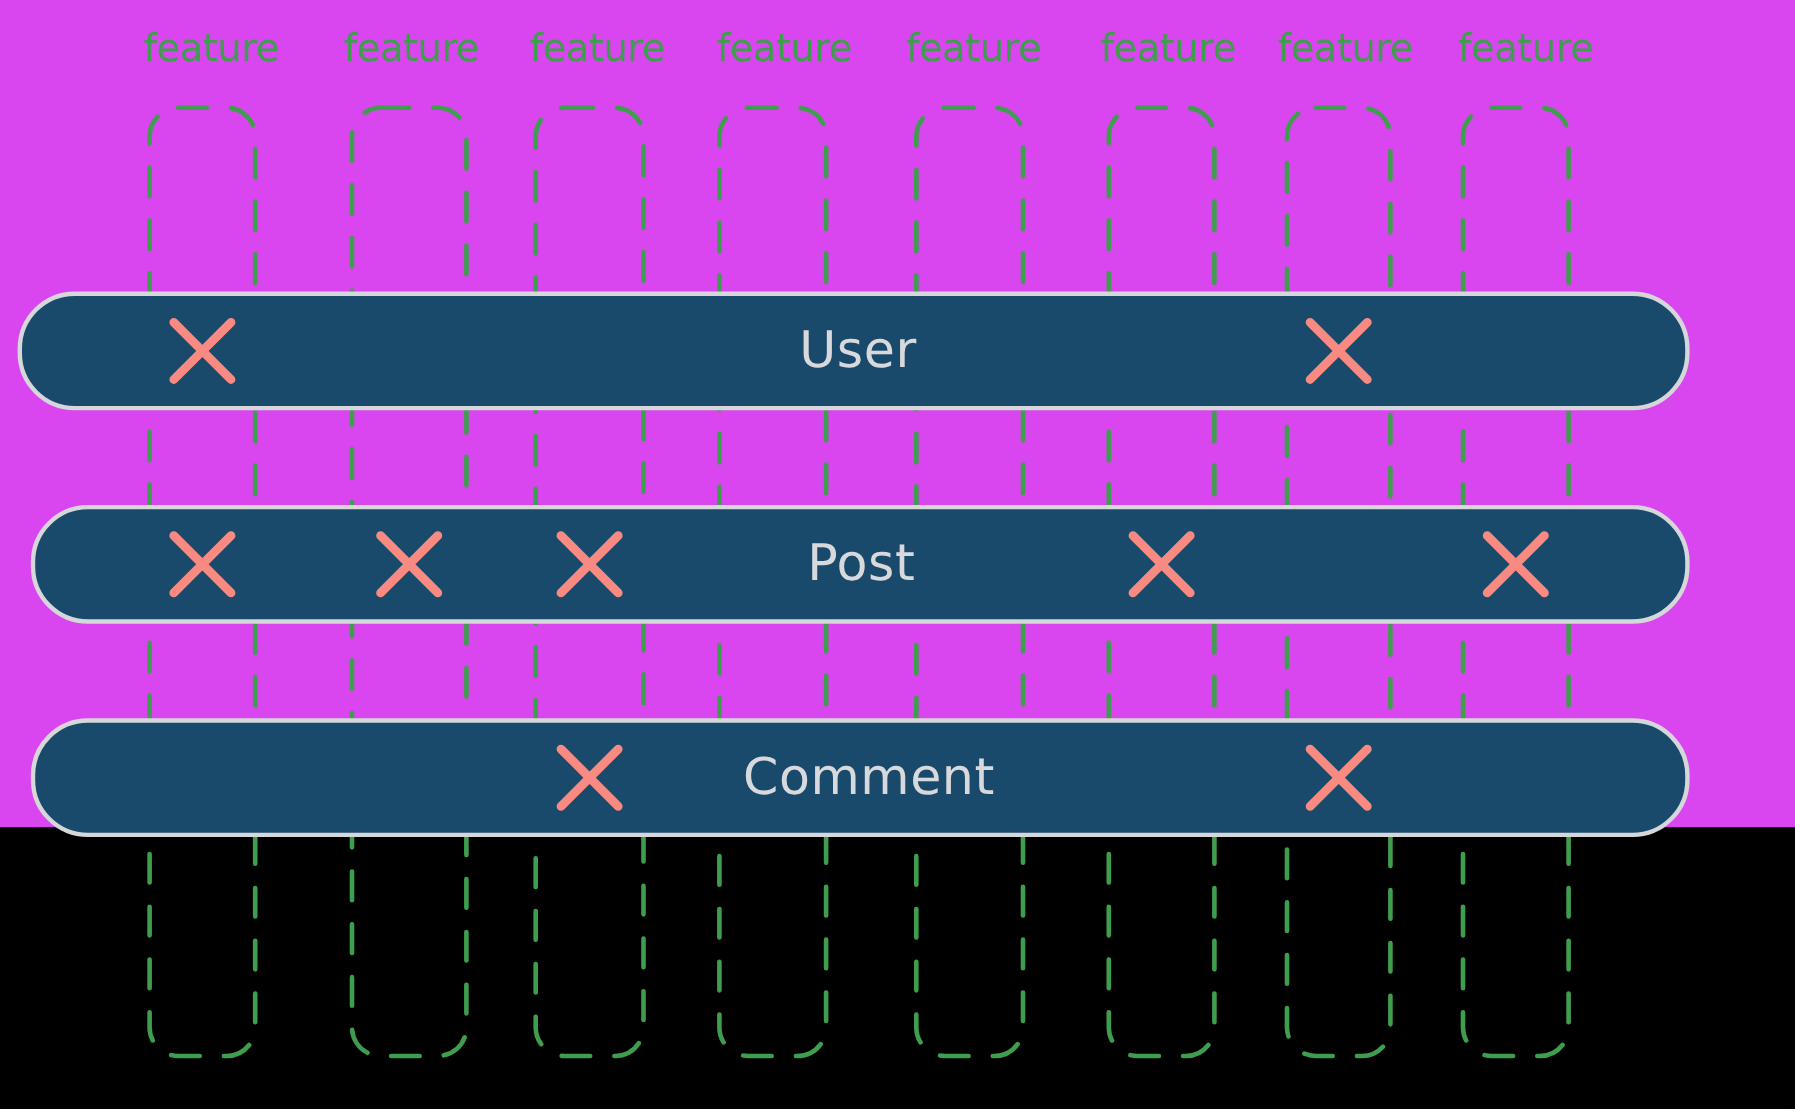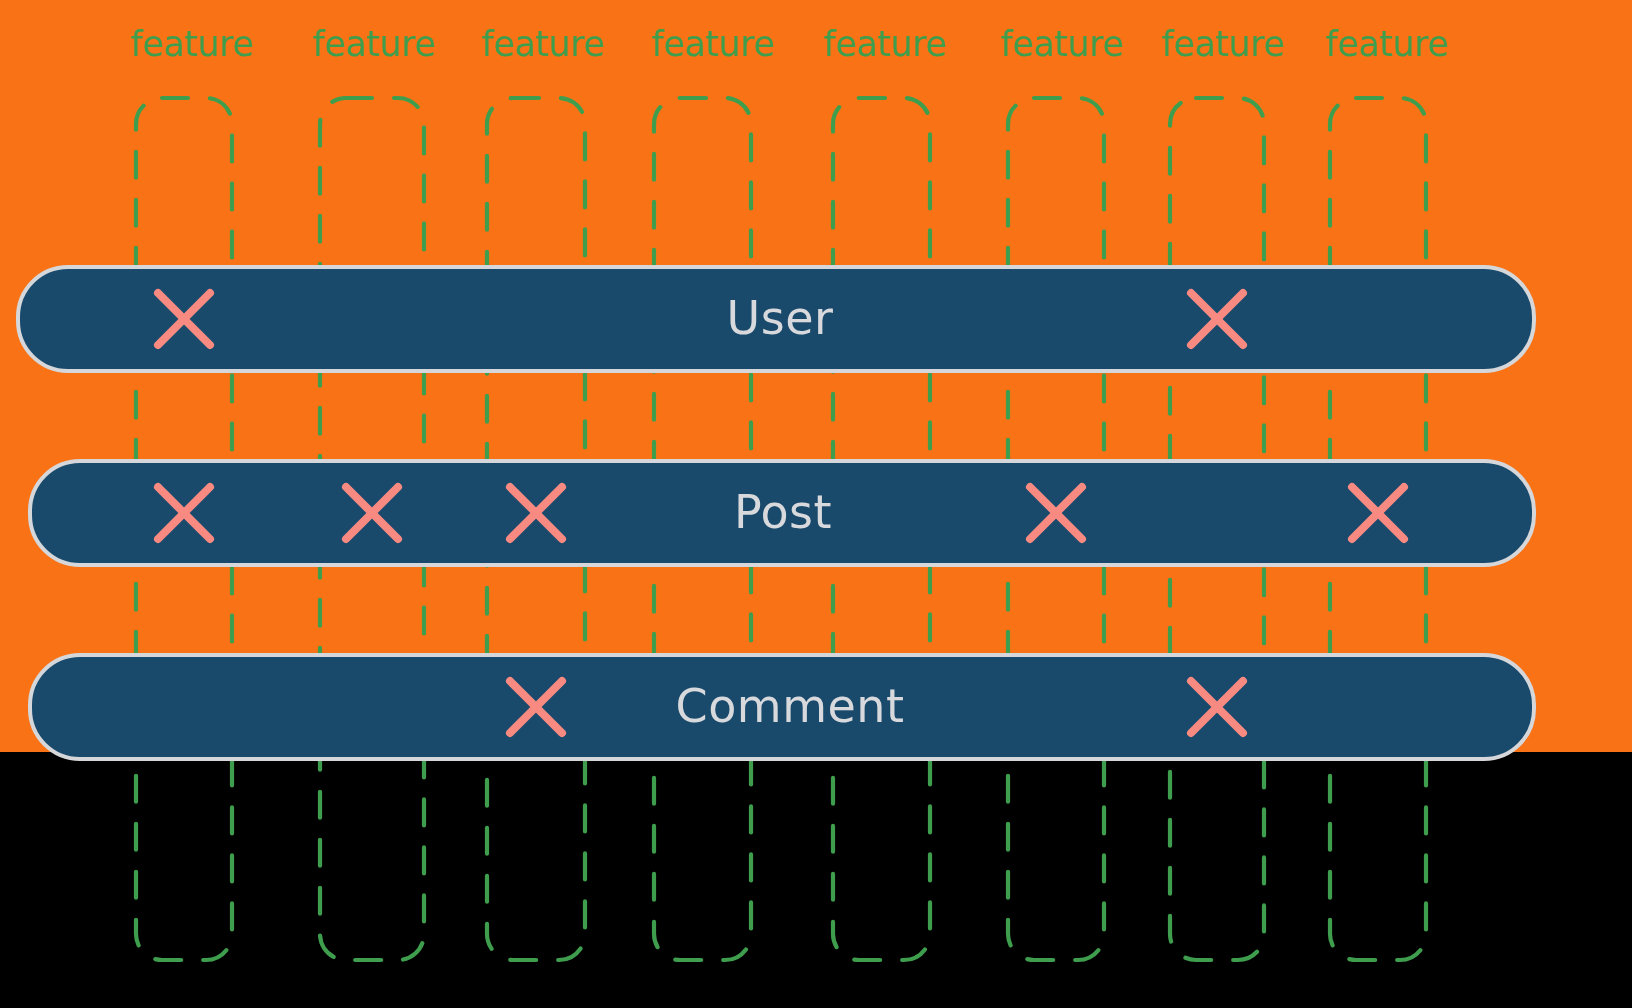--- a/index.html
+++ b/index.html
@@ -8,21 +8,21 @@
     background: #000000;
   }
   body {
     width: 1632px; height: 1008px;
     font-family: "DejaVu Sans", sans-serif;
     overflow: hidden;
   }
   #stage {
     position: relative;
     width: 1632px; height: 752px;
-    background: #f97316;
+    background: #d946ef;
   }
   #diagram-svg {
     position: absolute;
     top: 0; left: 0;
     width: 1632px; height: 1008px;
     display: block;
   }
   .feature-label {
     font-family: "DejaVu Sans", sans-serif;
     font-size: 35px;

